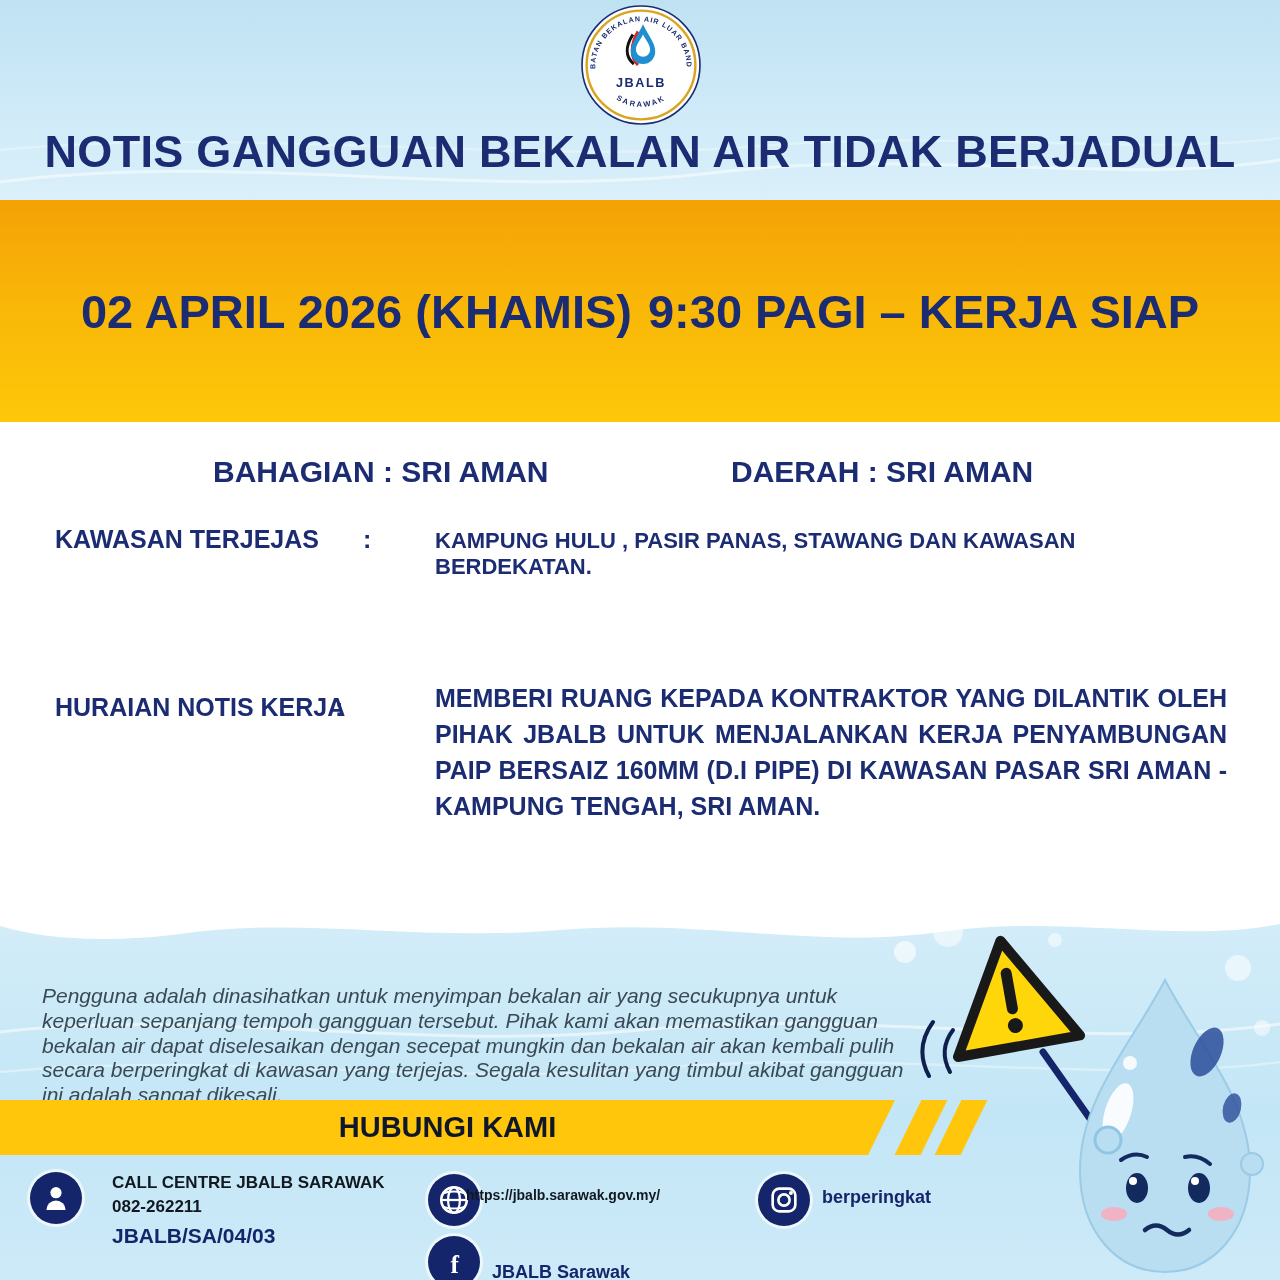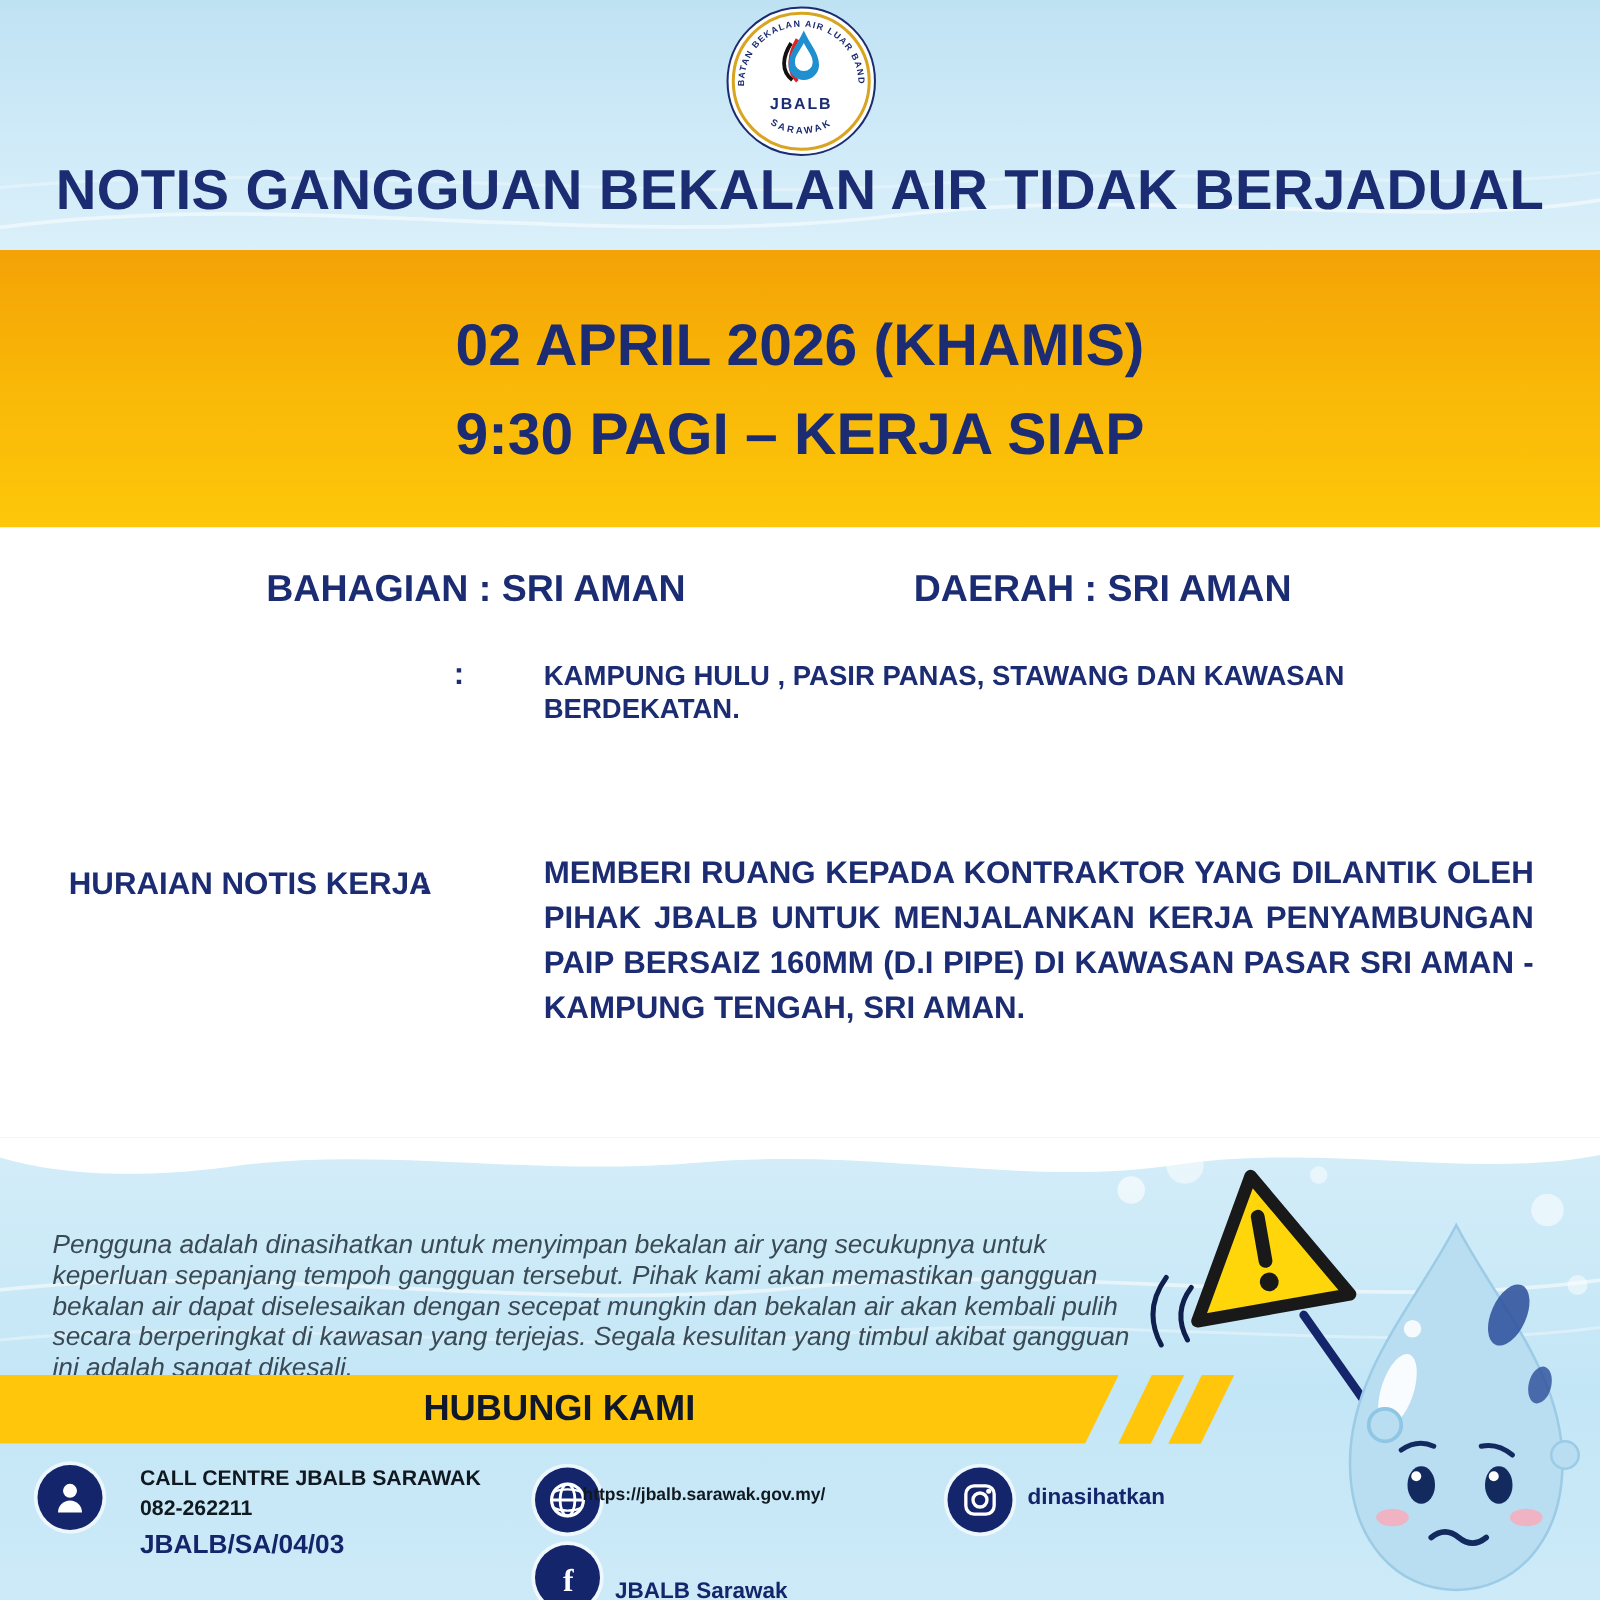--- a/index.html
+++ b/index.html
@@ -10,21 +10,21 @@
   .header{position:absolute;left:0;top:0;width:1280px;height:200px;
           background:linear-gradient(180deg,#bfe2f3 0%,#cfeaf8 55%,#daf0fa 100%);}
   .header-decor{position:absolute;inset:0;pointer-events:none;}
   .logo{position:absolute;left:580px;top:4px;width:122px;height:122px;}
   .title{position:absolute;left:0;top:126px;width:100%;margin:0;text-align:center;
          font-size:45px;font-weight:700;color:#1b2c72;letter-spacing:.3px;}
 
   
   .banner{position:absolute;left:0;top:200px;width:1280px;height:222px;
           background:linear-gradient(180deg,#f4a206 0%,#f9b607 45%,#fdc70a 100%);
-          display:flex;flex-direction:column;justify-content:center;align-items:center;gap:16px;}
+          display:flex;flex-direction:row;justify-content:center;align-items:center;gap:16px;}
   .banner-line{font-size:47px;font-weight:700;color:#1b2c72;}
 
   
   .content{position:absolute;left:0;top:422px;width:1280px;height:488px;background:#fff;color:#1b2c72;}
   .bahagian{position:absolute;left:213px;top:33px;font-size:30px;font-weight:700;}
   .daerah{position:absolute;left:731px;top:33px;font-size:30px;font-weight:700;}
   .row1-label{position:absolute;left:55px;top:103px;font-size:25px;font-weight:700;}
   .row1-colon{position:absolute;left:363px;top:103px;font-size:25px;font-weight:700;}
   .row1-value{position:absolute;left:435px;top:106px;width:792px;font-size:22px;font-weight:700;}
   .row2-label{position:absolute;left:55px;top:271px;font-size:25px;font-weight:700;}
@@ -103,20 +103,21 @@
 
   <div class="banner">
     <div class="banner-line">02 APRIL 2026 (KHAMIS)</div>
     <div class="banner-line">9:30 PAGI – KERJA SIAP</div>
   </div>
 
   <div class="content">
     <span class="bahagian">BAHAGIAN : SRI AMAN</span>
     <span class="daerah">DAERAH : SRI AMAN</span>
 
+    <span class="row1-label">KAWASAN TERJEJAS</span>
     <span class="row1-colon">:</span>
     <span class="row1-value">KAMPUNG HULU , PASIR PANAS, STAWANG DAN KAWASAN BERDEKATAN.</span>
 
     <span class="row2-label">HURAIAN NOTIS KERJA</span>
     <span class="row2-colon">:</span>
     <div class="row2-value">MEMBERI RUANG KEPADA KONTRAKTOR YANG DILANTIK OLEH PIHAK JBALB UNTUK MENJALANKAN KERJA PENYAMBUNGAN PAIP BERSAIZ 160MM (D.I PIPE) DI KAWASAN PASAR SRI AMAN - KAMPUNG TENGAH, SRI AMAN.</div>
   </div>
 
   <div class="footer">
     <svg class="footer-decor" viewBox="0 0 1280 370">
@@ -164,21 +165,21 @@
     </div>
     <div class="web-text">https://jbalb.sarawak.gov.my/</div>
 
     <div class="cicon icon-ig">
       <svg viewBox="-12 -12 24 24" width="32" height="32">
         <rect x="-8.5" y="-8.5" width="17" height="17" rx="5" fill="none" stroke="#ffffff" stroke-width="2"></rect>
         <circle cx="0" cy="0" r="4.2" fill="none" stroke="#ffffff" stroke-width="2"></circle>
         <circle cx="5.2" cy="-5.2" r="1.5" fill="#ffffff"></circle>
       </svg>
     </div>
-    <div class="ig-text">dinasihatkan</div>
+    <div class="ig-text">berperingkat</div>
 
     <div class="cicon icon-fb">
       <svg viewBox="-12 -12 24 24" width="32" height="32">
         <text x="0.5" y="8" text-anchor="middle" font-size="19" font-weight="bold" fill="#ffffff" font-family="Liberation Serif, serif">f</text>
       </svg>
     </div>
     <div class="fb-text">JBALB Sarawak</div>
 
     <div class="mascot">
       <svg viewBox="0 0 365 390" width="365" height="390">

